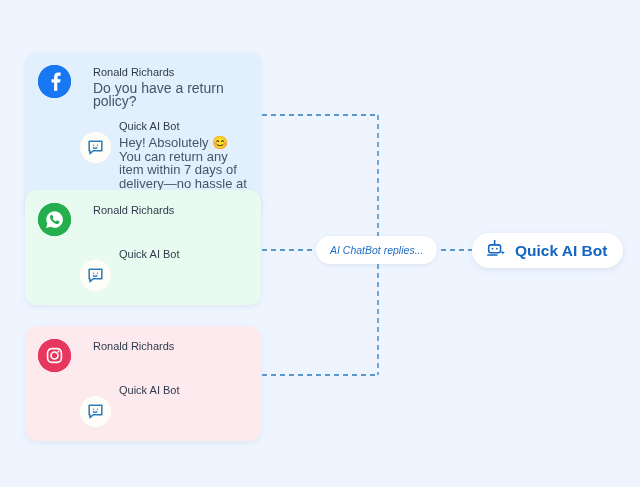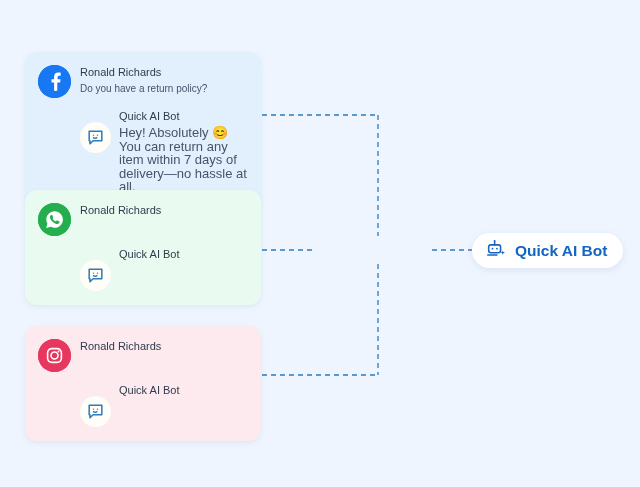--- a/index.html
+++ b/index.html
@@ -38,21 +38,21 @@
     box-shadow: 0 2px 5px rgba(120,140,170,0.13);
   }
   .card-fb { top: 52px;  background: #e2effd; }
   .card-wa { top: 190px; background: #e9fbf0; }
   .card-ig { top: 326px; background: #fdeaee; }
 
   
   .user-row {
     display: flex;
     align-items: flex-start;
-    gap: 9px;
+    gap: 22px;
   }
   .avatar {
     width: 33px;
     height: 33px;
     border-radius: 50%;
     flex: 0 0 33px;
     display: flex;
     align-items: center;
     justify-content: center;
     margin-top: 1px;
@@ -63,21 +63,21 @@
   .av-ig { background: #e8375f; }
 
   .user-text { padding-top: 1px; }
   .user-name {
     font-size: 11px;
     color: #2f3b4c;
     line-height: 14px;
     margin-bottom: 3px;
   }
   .user-msg {
-    font-size: 10px;
+    font-size: 14px;
     color: #46546a;
     line-height: 13px;
   }
 
   
   .bot-row {
     display: flex;
     align-items: flex-start;
     gap: 8px;
     margin-top: 11px;
@@ -244,20 +244,23 @@
           <circle cx="14.5" cy="9" r=".9" fill="#2b7bbd" stroke="none"></circle>
           <path d="M9.5 12.2c.8.8 3.4.8 4.2 0"></path>
         </svg>
       </div>
       <div class="bot-text">
         <div class="bot-name">Quick AI Bot</div>
       </div>
     </div>
   </div>
 
+  <div id="reply-pill">
+    <span>AI ChatBot replies...</span>
+  </div>
 
   <div id="bot-badge">
     <span class="badge-icon">
       <svg width="22" height="22" viewBox="0 0 24 24" fill="none" stroke="#1565c0" stroke-width="1.7" stroke-linecap="round" stroke-linejoin="round">
         <rect x="4" y="7.5" width="13" height="8.5" rx="2.4"></rect>
         <path d="M10.5 7.5V4.4"></path>
         <circle cx="10.5" cy="3.4" r="1.1" fill="#1565c0" stroke="none"></circle>
         <circle cx="8.2" cy="11.6" r="1" fill="#1565c0" stroke="none"></circle>
         <circle cx="13" cy="11.6" r="1" fill="#1565c0" stroke="none"></circle>
         <path d="M3 18.6h10"></path>

